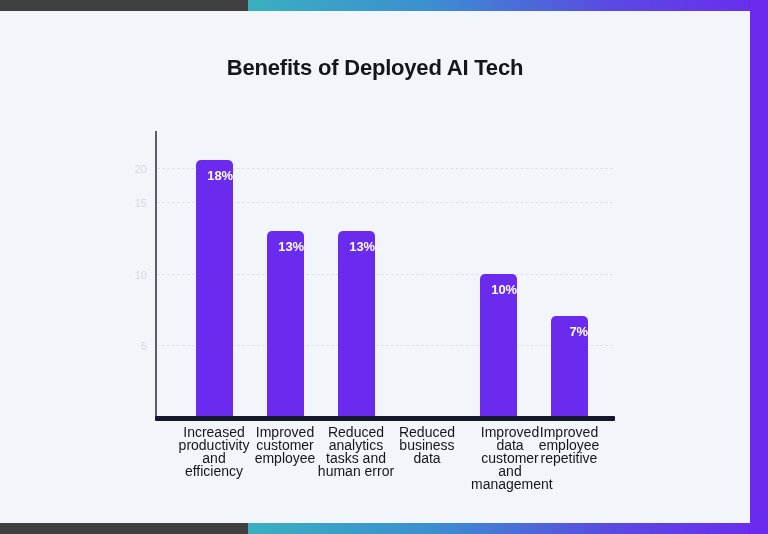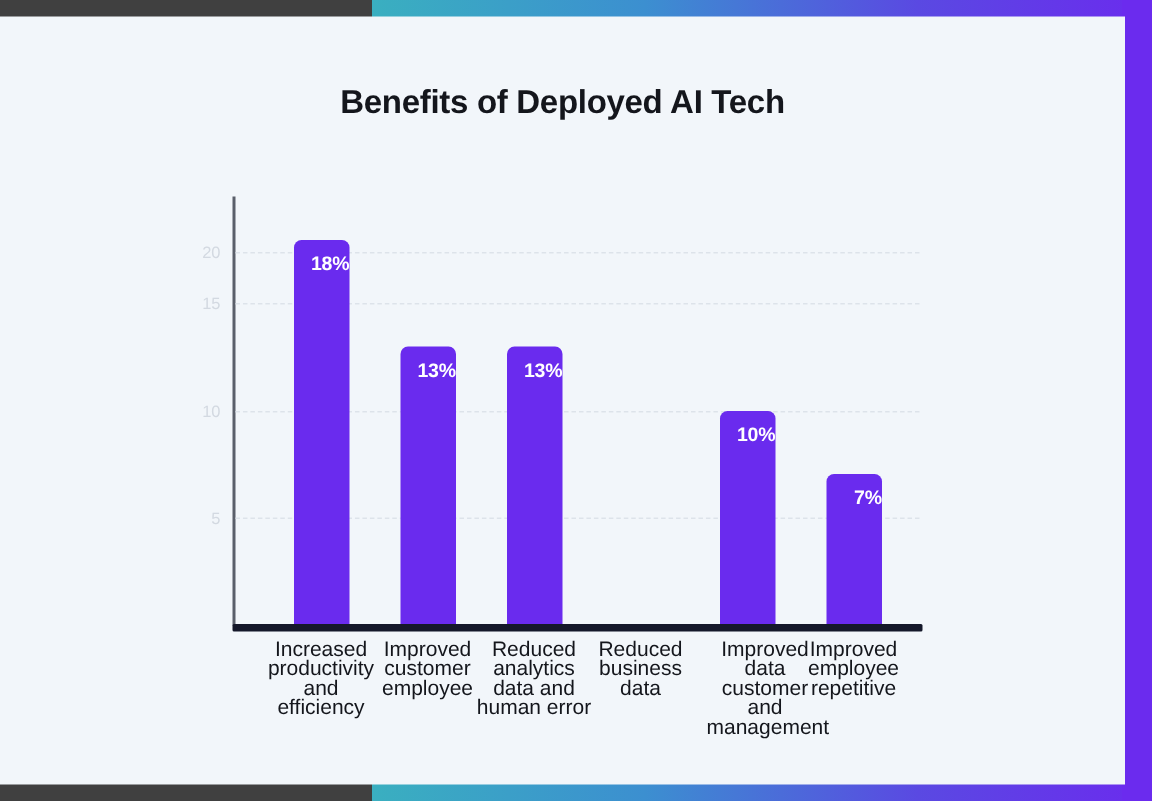--- a/index.html
+++ b/index.html
@@ -226,21 +226,21 @@
             <div>and efficiency</div>
           </div>
           <div class="cat-label" style="left: 91px;">
             <div>Improved</div>
             <div>customer</div>
             <div>employee</div>
           </div>
           <div class="cat-label" style="left: 162px;">
             <div>Reduced</div>
             <div>analytics</div>
-            <div>data and</div>
+            <div>tasks and</div>
             <div>human error</div>
           </div>
           <div class="cat-label" style="left: 233px;">
             <div>Reduced</div>
             <div>business</div>
             <div>data</div>
           </div>
           <div class="cat-label" style="left: 304px; margin-left: 12px;">
             <div>Improved data</div>
             <div>customer and</div>

